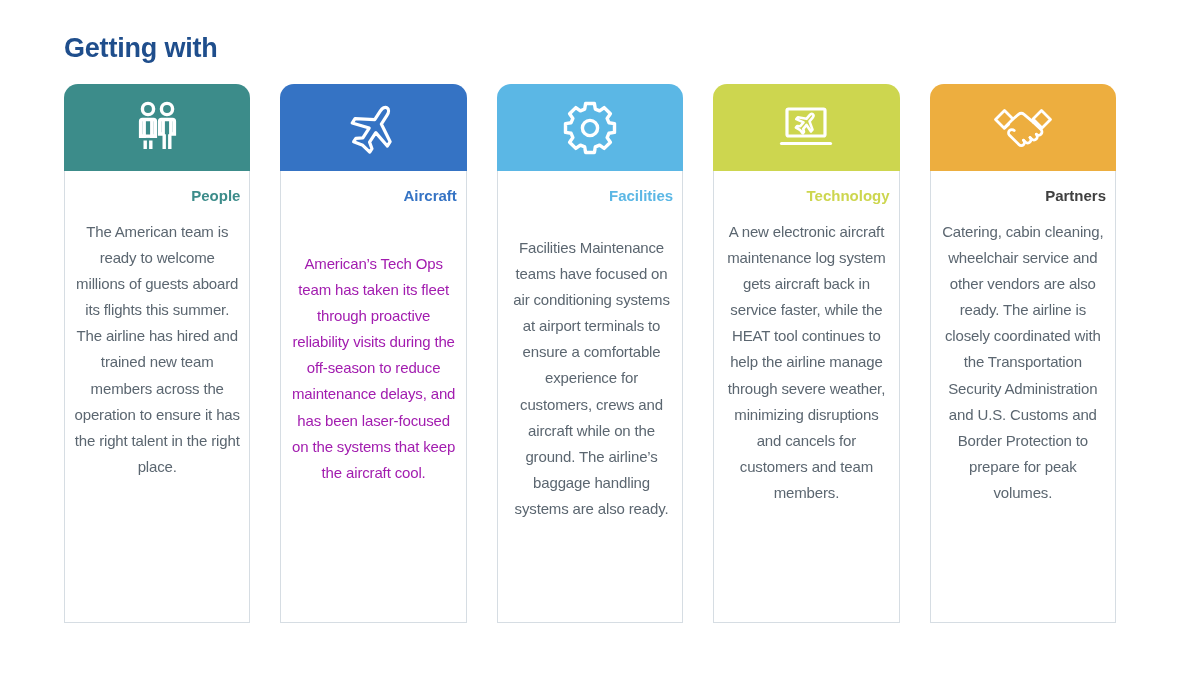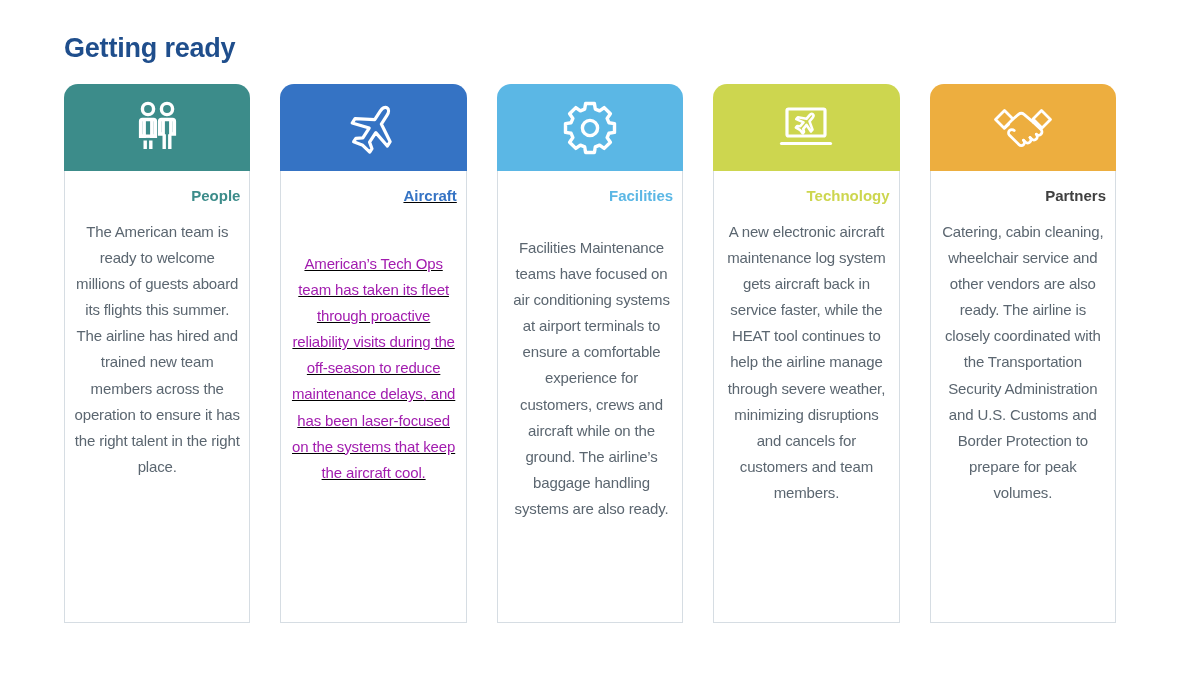--- a/index.html
+++ b/index.html
@@ -78,21 +78,21 @@
     line-height: 1.74;
     margin: 0;
     letter-spacing: -0.15px;
   }
 </style>
 </head>
 <body style="background: rgb(255, 255, 255);">
 
 <div class="slide">
 
-  <div class="slide-title" style="color: rgb(31, 78, 140);">Getting ready</div>
+  <div class="slide-title" style="color: rgb(31, 78, 140);">Getting with</div>
 
   <div class="cards">
 
     <div class="card">
       <div class="card-header" style="background: rgb(60, 140, 138);">
         <span>
           <svg width="62" height="62" viewBox="0 0 62 62" fill="none" stroke="#ffffff" stroke-width="3.4">
             <circle cx="22" cy="12" r="5.6"></circle>
             <path d="M16.4 22.5h11.2c1 0 1.8.8 1.8 1.8v14.9h-3.6v-14.9 M16.4 22.5c-1 0-1.8.8-1.8 1.8v14.9h3.6v-14.9"></path>
             <path d="M14.6 39.2h14.8"></path>
@@ -112,21 +112,21 @@
     <div class="card">
       <div class="card-header" style="background: rgb(53, 115, 196);">
         <span>
           <svg width="62" height="62" viewBox="0 0 62 62" fill="none" stroke="#ffffff" stroke-width="3.2" stroke-linejoin="round" stroke-linecap="round">
             <g transform="rotate(33 31 31)">
               <path d="M31 7c2.4 0 4 2.6 4 6.4v10.3l17 10v5.2l-17-5v11.4l5.6 4.2v4.1L31 51.6l-9.6 2v-4.1l5.6-4.2V33.7l-17 5v-5.2l17-10V13.4C27 9.6 28.6 7 31 7z"></path>
             </g>
           </svg>
         </span>
       </div>
-      <div class="card-body" style="border-color: rgb(214, 221, 227); text-decoration: underline;">
+      <div class="card-body" style="border-color: rgb(214, 221, 227);">
         <div class="card-title" style="color: rgb(53, 115, 196);">Aircraft</div>
         <p class="card-text" style="color: #a21caf; margin-top: 32px;">American’s Tech Ops team has taken its fleet through proactive reliability visits during the off-season to reduce maintenance delays, and has been laser-focused on the systems that keep the aircraft cool.</p>
       </div>
     </div>
 
     <div class="card">
       <div class="card-header" style="background: rgb(91, 183, 229);">
         <span>
           <svg width="62" height="62" viewBox="0 0 62 62" fill="none" stroke="#ffffff" stroke-width="3.4" stroke-linejoin="round">
             <path d="M26.6 6.5h8.8l.9 5.6 4.3 1.8 4.6-3.3 6.2 6.2-3.3 4.6 1.8 4.3 5.6.9v8.8l-5.6.9-1.8 4.3 3.3 4.6-6.2 6.2-4.6-3.3-4.3 1.8-.9 5.6h-8.8l-.9-5.6-4.3-1.8-4.6 3.3-6.2-6.2 3.3-4.6-1.8-4.3-5.6-.9v-8.8l5.6-.9 1.8-4.3-3.3-4.6 6.2-6.2 4.6 3.3 4.3-1.8z"></path>

